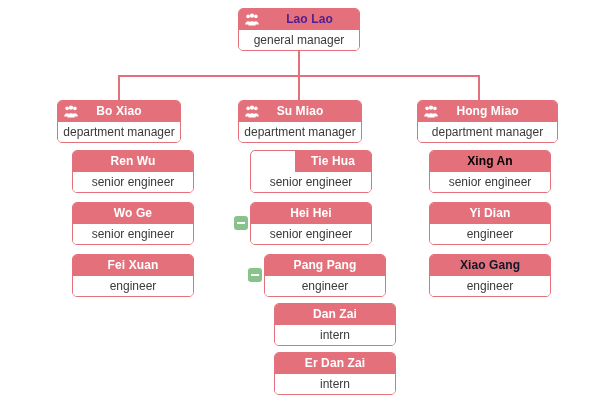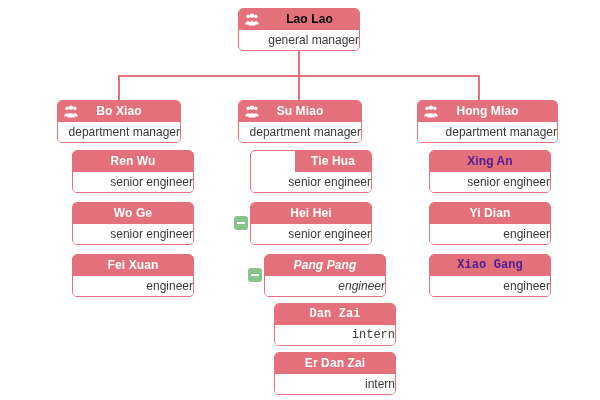--- a/index.html
+++ b/index.html
@@ -49,21 +49,21 @@
     line-height: 21px;
     height: 21px;
     font-size: 12px;
     letter-spacing: 0.1px;
     white-space: nowrap;
   }
   .node-body {
     box-sizing: border-box;
     background: #ffffff;
     color: #3a3a3a;
-    text-align: right;
+    text-align: center;
     line-height: 20px;
     height: 20px;
     font-size: 12px;
     white-space: nowrap;
   }
 
   
   .users-icon {
     position: absolute;
     left: 6px;
@@ -96,21 +96,21 @@
 </head>
 <body>
 
 <div id="chart-root">
     <div class="conn conn-v" style="left: 298px; top: 50px; height: 26px; background: rgb(227, 112, 122);"></div>
     <div class="conn conn-h" style="left: 118px; top: 75px; width: 362px; background: rgb(227, 112, 122);"></div>
     <div class="conn conn-v" style="left: 118px; top: 75px; height: 25px; background: rgb(227, 112, 122);"></div>
     <div class="conn conn-v" style="left: 298px; top: 75px; height: 25px; background: rgb(227, 112, 122);"></div>
     <div class="conn conn-v" style="left: 478px; top: 75px; height: 25px; background: rgb(227, 112, 122);"></div>
     <div class="node" style="left: 238px; top: 8px; width: 122px; border-color: rgb(227, 112, 122);">
-    <div class="node-head" style="background: rgb(227, 112, 122); color: #000000; padding-left: 21px;">
+    <div class="node-head" style="background: rgb(227, 112, 122); color: #4c1d95; padding-left: 21px;">
       <span class="users-icon">
         <svg viewBox="0 0 14 13" width="14" height="13" aria-hidden="true">
           <circle cx="3.1" cy="3.4" r="1.8" fill="#ffffff"></circle>
           <circle cx="10.9" cy="3.4" r="1.8" fill="#ffffff"></circle>
           <circle cx="7" cy="2.6" r="2.2" fill="#ffffff"></circle>
           <path d="M0.2 11.6c0-2.1 1.3-3.4 2.9-3.4s2.9 1.3 2.9 3.4z" fill="#ffffff"></path>
           <path d="M8 11.6c0-2.1 1.3-3.4 2.9-3.4s2.9 1.3 2.9 3.4z" fill="#ffffff"></path>
           <path d="M3.3 12.4c0-2.5 1.6-4.1 3.7-4.1s3.7 1.6 3.7 4.1z" fill="#ffffff"></path>
         </svg>
       </span>
@@ -195,56 +195,56 @@
     <div class="node-body" style="background: rgb(255, 255, 255); color: rgb(58, 58, 58);">senior engineer</div>
   </div>
     <div class="node" style="left: 250px; top: 202px; width: 122px; border-color: rgb(227, 112, 122);">
     <div class="node-head" style="background: rgb(227, 112, 122); color: rgb(255, 255, 255);">
       
       <span class="node-name">Hei Hei</span>
     </div>
     <div class="node-body" style="background: rgb(255, 255, 255); color: rgb(58, 58, 58);">senior engineer</div>
   </div>
     <div class="toggle" title="Hei Hei" style="background: rgb(136, 195, 140); left: 234px; top: 216px;"></div>
-    <div class="node" style="left: 264px; top: 254px; width: 122px; border-color: rgb(227, 112, 122); font-style: italic;">
+    <div class="node" style="left: 264px; top: 254px; width: 122px; border-color: rgb(227, 112, 122);">
     <div class="node-head" style="background: rgb(227, 112, 122); color: rgb(255, 255, 255);">
       
       <span class="node-name">Pang Pang</span>
     </div>
     <div class="node-body" style="background: rgb(255, 255, 255); color: rgb(58, 58, 58);">engineer</div>
   </div>
     <div class="toggle" title="Pang Pang" style="background: rgb(136, 195, 140); left: 248px; top: 268px;"></div>
-    <div class="node" style="left: 274px; top: 303px; width: 122px; border-color: rgb(227, 112, 122); font-family: Liberation Mono, monospace;">
+    <div class="node" style="left: 274px; top: 303px; width: 122px; border-color: rgb(227, 112, 122);">
     <div class="node-head" style="background: rgb(227, 112, 122); color: rgb(255, 255, 255);">
       
       <span class="node-name">Dan Zai</span>
     </div>
     <div class="node-body" style="background: rgb(255, 255, 255); color: rgb(58, 58, 58);">intern</div>
   </div>
     <div class="node" style="left: 274px; top: 352px; width: 122px; border-color: rgb(227, 112, 122);">
     <div class="node-head" style="background: rgb(227, 112, 122); color: rgb(255, 255, 255);">
       
       <span class="node-name">Er Dan Zai</span>
     </div>
     <div class="node-body" style="background: rgb(255, 255, 255); color: rgb(58, 58, 58);">intern</div>
   </div>
     <div class="node" style="left: 429px; top: 150px; width: 122px; border-color: rgb(227, 112, 122);">
-    <div class="node-head" style="background: rgb(227, 112, 122); color: #4c1d95;">
+    <div class="node-head" style="background: rgb(227, 112, 122); color: #000000;">
       
       <span class="node-name">Xing An</span>
     </div>
     <div class="node-body" style="background: rgb(255, 255, 255); color: rgb(58, 58, 58);">senior engineer</div>
   </div>
     <div class="node" style="left: 429px; top: 202px; width: 122px; border-color: rgb(227, 112, 122);">
     <div class="node-head" style="background: rgb(227, 112, 122); color: rgb(255, 255, 255);">
       
       <span class="node-name">Yi Dian</span>
     </div>
     <div class="node-body" style="background: rgb(255, 255, 255); color: rgb(58, 58, 58);">engineer</div>
   </div>
     <div class="node" style="left: 429px; top: 254px; width: 122px; border-color: rgb(227, 112, 122);">
-    <div class="node-head" style="background: rgb(227, 112, 122); color: #4c1d95; font-family: Liberation Mono, monospace;">
+    <div class="node-head" style="background: rgb(227, 112, 122); color: #0f172a;">
       
       <span class="node-name">Xiao Gang</span>
     </div>
     <div class="node-body" style="background: rgb(255, 255, 255); color: rgb(58, 58, 58);">engineer</div>
   </div>
   </div>
 
 </body></html>

